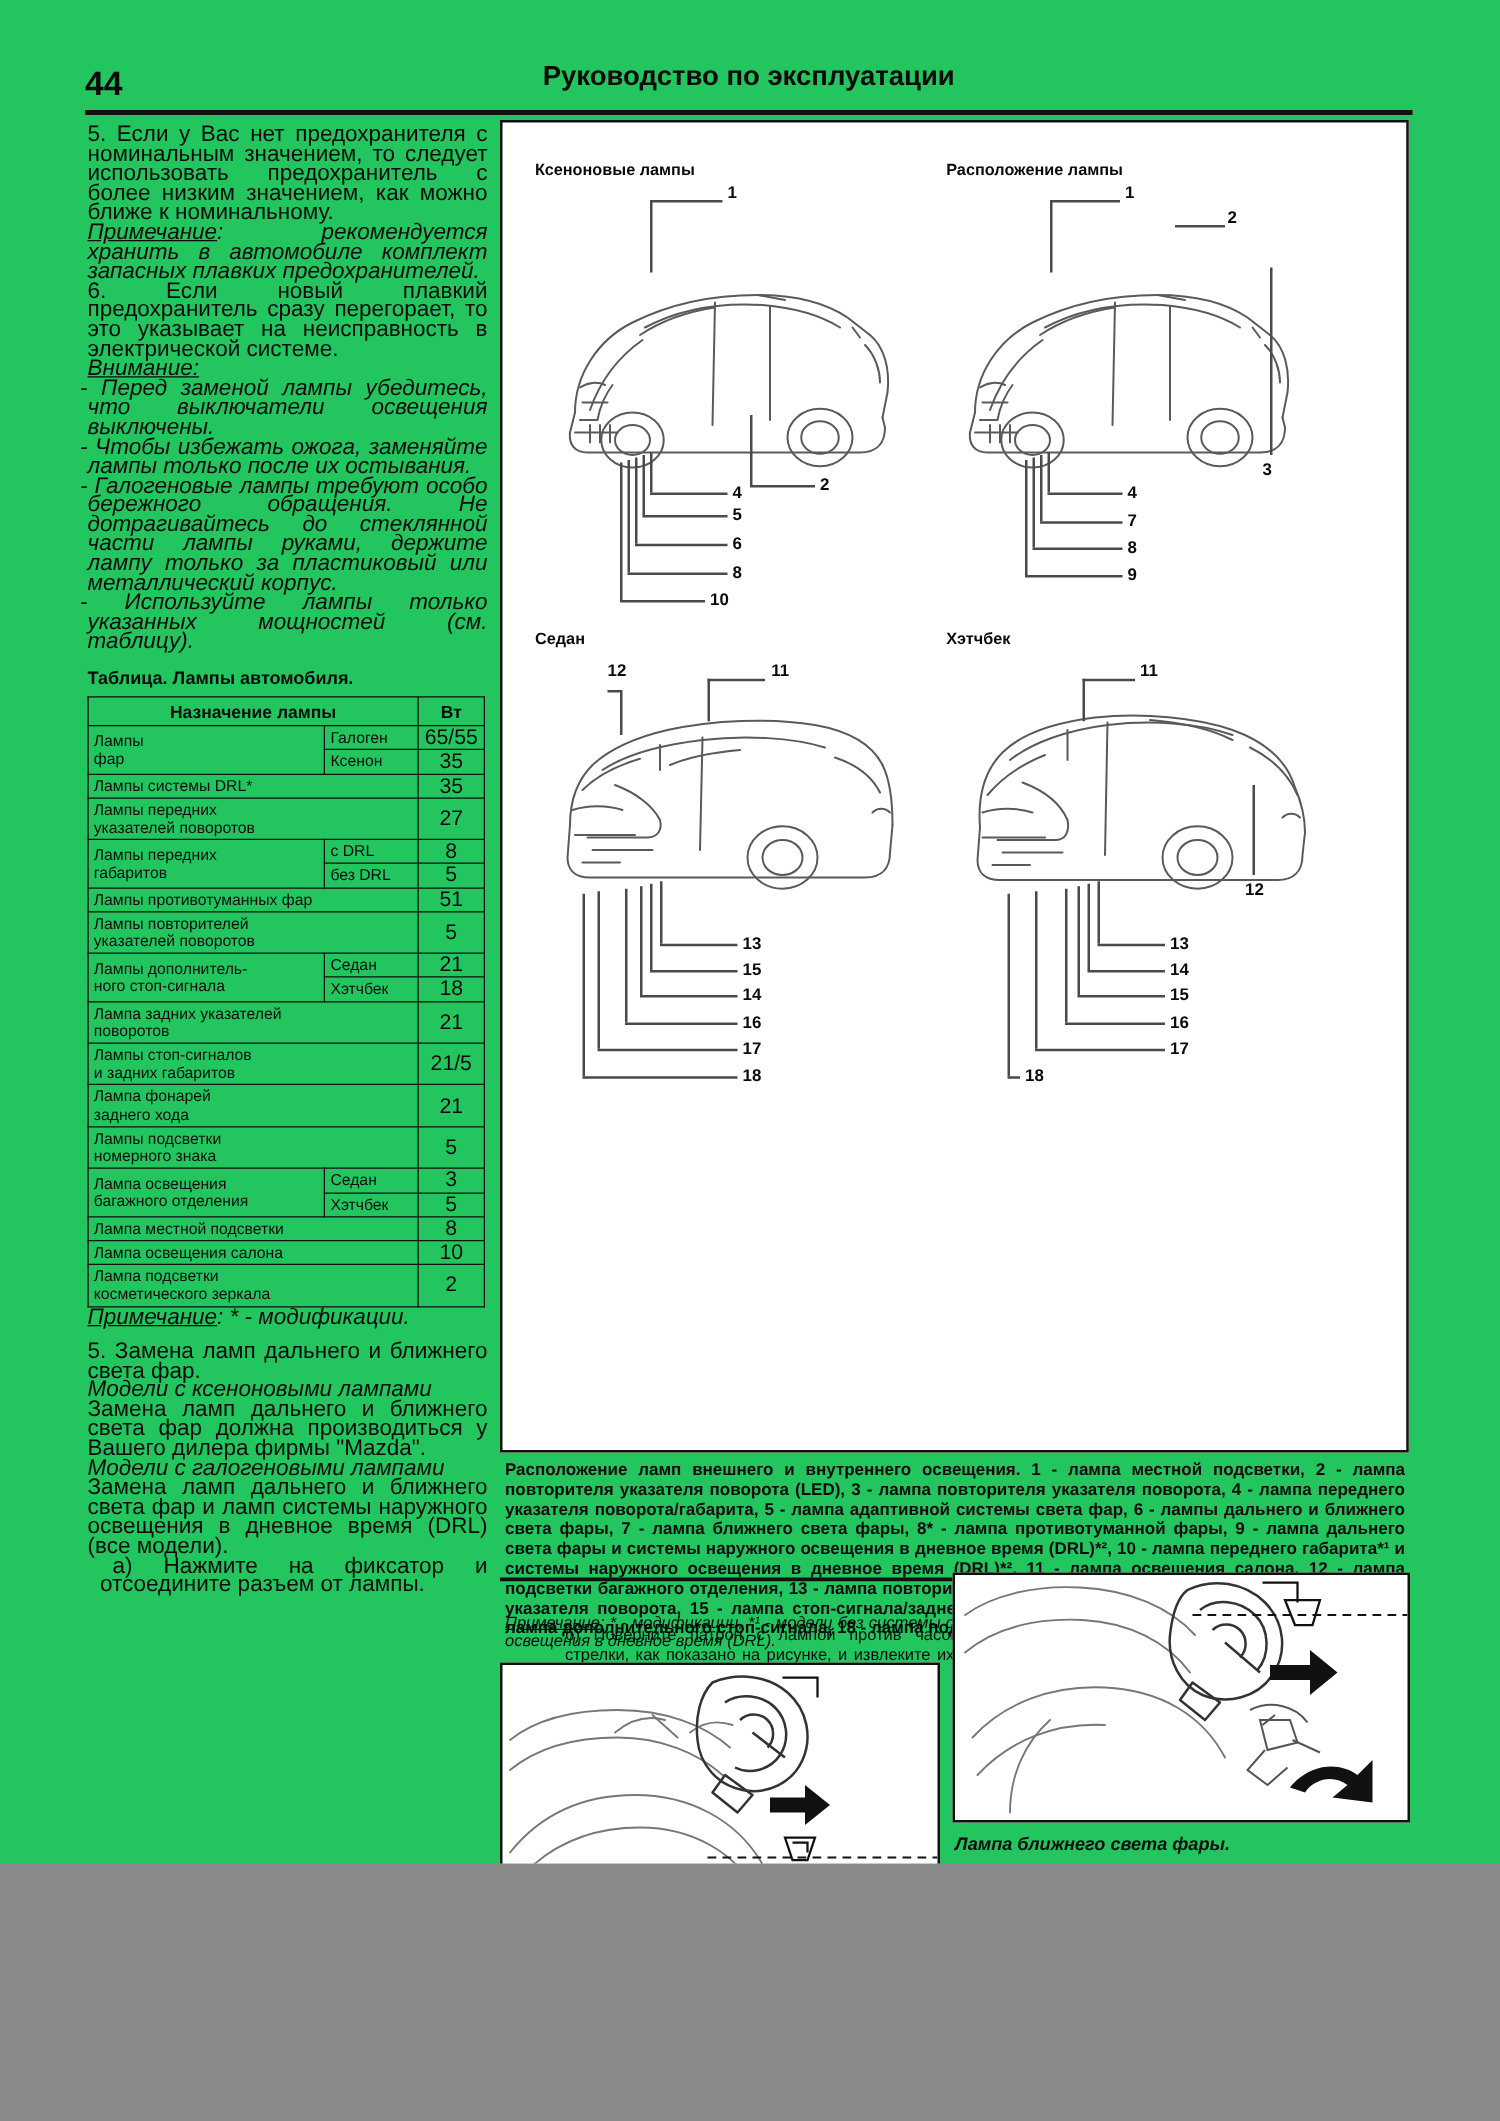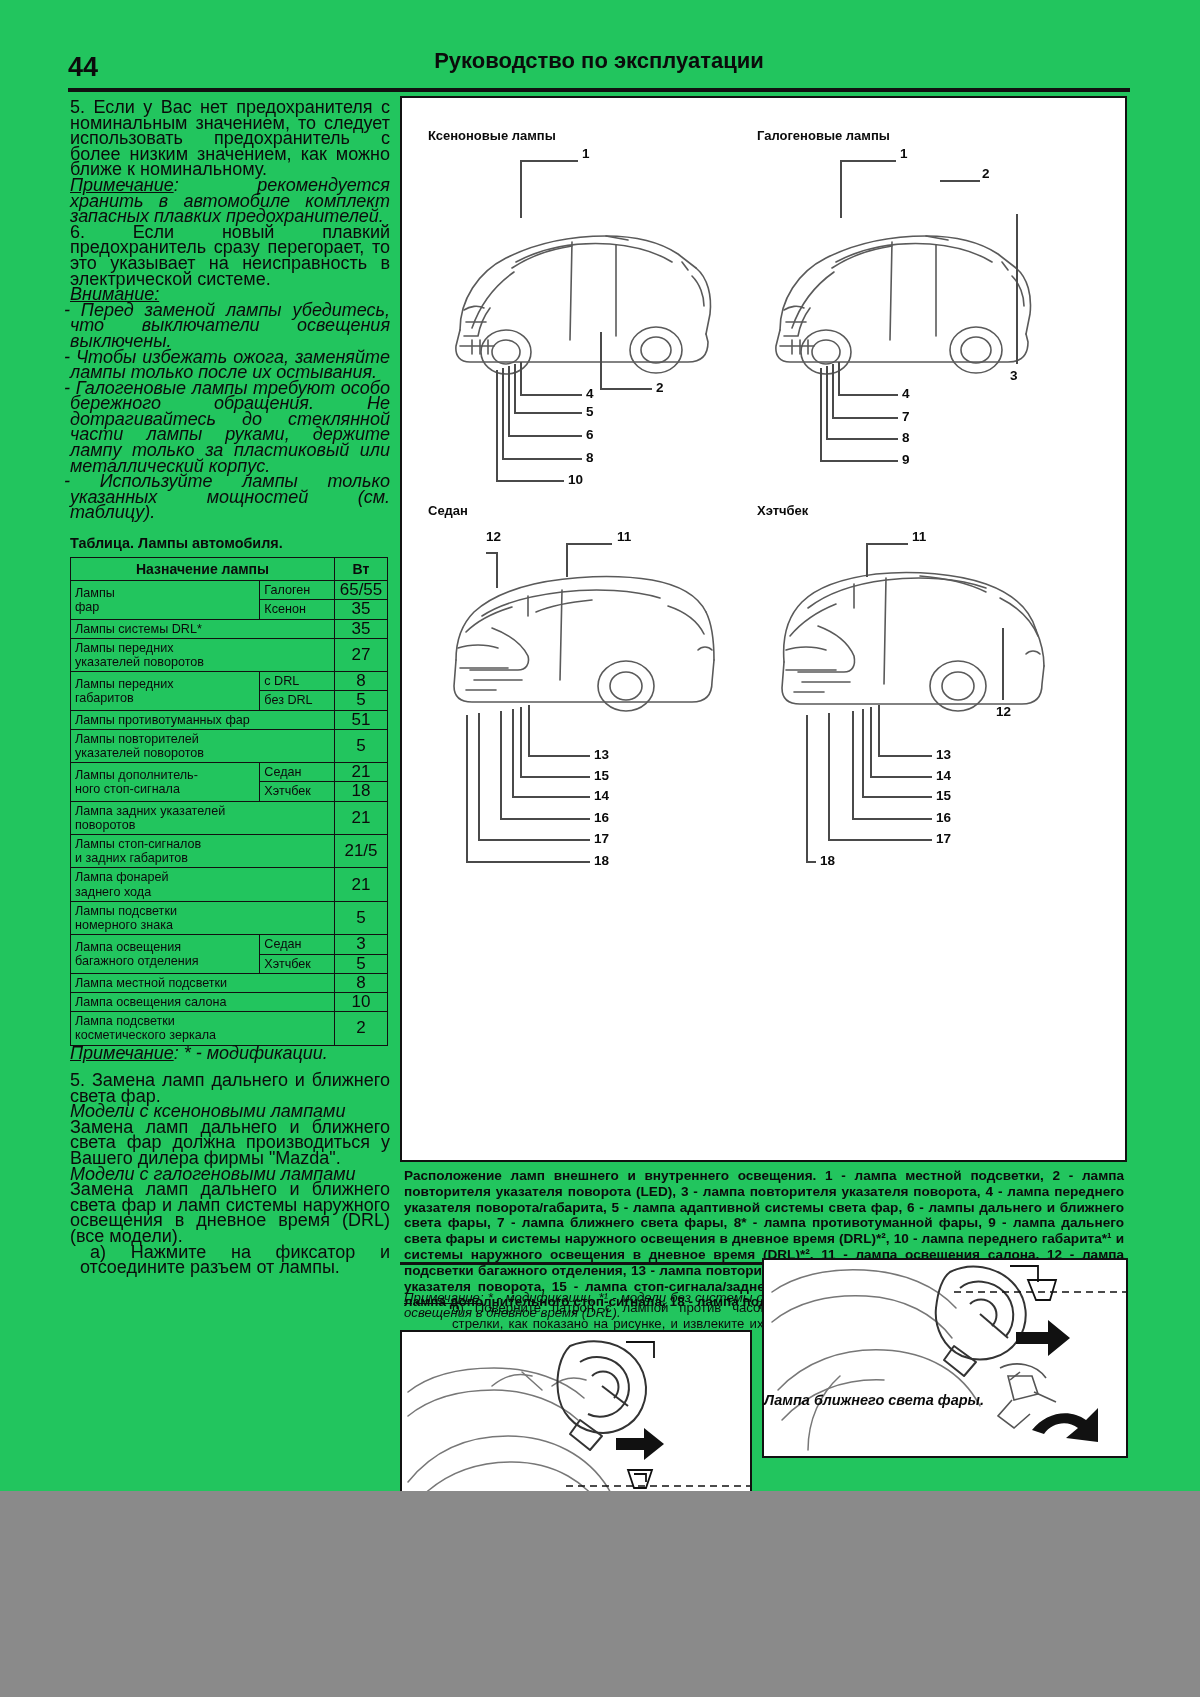--- a/index.html
+++ b/index.html
@@ -190,21 +190,21 @@
     <p class="body ital">Модели с ксеноновыми лампами</p>
     <p class="body j">Замена ламп дальнего и ближнего света фар должна производиться у Вашего дилера фирмы "Mazda".</p>
     <p class="body ital">Модели с галогеновыми лампами</p>
     <p class="body j">Замена ламп дальнего и ближнего света фар и ламп системы наружного освещения в дневное время (DRL) (все модели).</p>
     <p class="body j bl" style="margin-left:10px;text-indent:10px;">а) Нажмите на фиксатор и отсоедините разъем от лампы.</p>
   </div>
 
   <div class="figbox"></div>
 
   <div class="lbl" style="left:428px;top:128px;">Ксеноновые лампы</div>
-  <div class="lbl" style="left:757px;top:128px;">Галогеновые лампы</div>
+  <div class="lbl" style="left:757px;top:128px;">Расположение лампы</div>
   <div class="lbl" style="left:428px;top:503px;">Седан</div>
   <div class="lbl" style="left:757px;top:503px;">Хэтчбек</div>
 
   <svg class="car" style="left:420px;top:150px;" width="300" height="240" viewBox="0 0 300 240">
     <g fill="none" stroke="#5a5a5a" stroke-width="1.6" stroke-linejoin="round" stroke-linecap="round">
       <path d="M40 180 C40 150 58 122 86 108 C116 93 150 86 186 86 C214 86 240 92 258 104 L276 118"></path>
       <path d="M276 118 C288 128 292 146 290 164 L286 184"></path>
       <path d="M40 180 L36 196 C35 206 40 212 50 212 L268 212 C282 212 288 204 288 192 L286 184"></path>
       <path d="M96 112 C124 97 158 92 190 94 C214 96 236 102 252 112"></path>
       <path d="M152 92 L150 190"></path>
@@ -491,17 +491,17 @@
     </g>
     <path d="M264 20 L292 20 L286 40 L272 40 Z" fill="none" stroke="#111" stroke-width="1.8"></path>
     <g fill="none" stroke="#555" stroke-width="1.6">
       <path d="M236 108 C252 100 272 104 282 118"></path>
       <path d="M244 116 L268 116 L274 134 L250 140 Z"></path>
       <path d="M248 140 L234 156 L250 168 L266 154"></path>
       <path d="M270 132 L292 142"></path>
       <path d="M246 120 L256 112"></path>
     </g>
   </svg>
-  <div class="pcap" style="left:764px;top:1392px;">Лампа ближнего света фары.</div>
+  <div class="pcap" style="left:764px;top:1468px;">Лампа ближнего света фары.</div>
 
   <div class="ptxt" style="left:764px;top:1505px;width:362px;">в) Извлеките лампу из патрона и замените ее на новую.</div>
 
 </div>
 
 </body></html>

